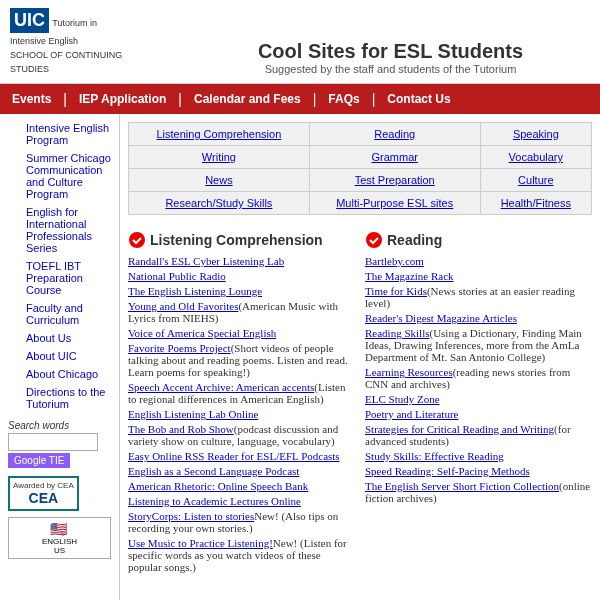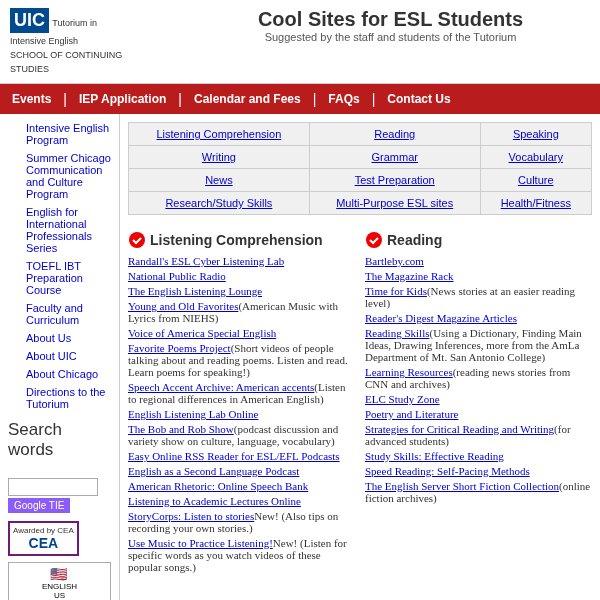--- a/index.html
+++ b/index.html
@@ -1,43 +1,43 @@
 <!DOCTYPE html>
 <html><head>
   <meta charset="utf-8">
   <style>
     * { margin: 0; padding: 0; box-sizing: border-box; }
     body { font-family: Arial, Helvetica, sans-serif; font-size: 12px; background: #fff; width: 600px; }
 
     
-    #header { display: flex; align-items: flex-start; padding: 8px 10px; background: #fff; border-bottom: 1px solid #ccc; gap: 41px; }
+    #header { display: flex; align-items: flex-end; padding: 8px 10px; background: #fff; border-bottom: 1px solid #ccc; gap: 41px; }
     #logo-area { width: 140px; }
     #logo-uic { background: #004B8D; color: #fff; font-size: 18px; font-weight: bold; padding: 2px 4px; display: inline-block; }
     #logo-text { font-size: 9px; color: #333; line-height: 1.2; }
     #header-title { flex: 1; text-align: center; }
     #header-title h1 { font-size: 20px; color: #333; font-weight: bold; }
     #header-title p { font-size: 11px; color: #555; }
 
     
     #nav { background: #b91c1c; display: flex; align-items: center; padding: 4px 0; }
     .nav-item { color: #fff; font-size: 12px; font-weight: bold; padding: 4px 12px; cursor: pointer; }
     .nav-sep { color: #fff; font-size: 14px; }
 
     
     #main { display: flex; }
 
     
     #sidebar { width: 120px; padding: 8px; border-right: 1px solid #ccc; min-height: 500px; }
     .sidebar-link { display: block; color: #00c; font-size: 11px; margin-bottom: 6px; cursor: pointer; text-decoration: none; }
     .sidebar-section { margin-bottom: 10px; margin-left: 18px; }
     .search-box { margin-top: 10px; }
-    .search-label { font-size: 17px; color: #333; margin-bottom: 18px; }
+    .search-label { font-size: 10px; color: #333; margin-bottom: 2px; font-style: italic; }
     .search-input { width: 90px; font-size: 11px; border: 1px solid #aaa; padding: 2px; }
     .google-tie { background: #8b5cf6; color: #fff; font-size: 10px; padding: 2px 6px; cursor: pointer; margin-top: 2px; display: inline-block; }
-    .cea-badge { margin-top: 8px; border: 2px solid #701a75; padding: 3px; display: inline-block; text-align: center; }
+    .cea-badge { margin-top: 8px; border: 2px solid #0f766e; padding: 3px; display: inline-block; text-align: center; }
     .cea-badge-text { font-size: 8px; color: #333; }
     .cea-badge-logo { font-size: 14px; font-weight: bold; color: #00448a; }
     .english-us { margin-top: 6px; border: 1px solid #aaa; padding: 3px; text-align: center; }
     .english-us-text { font-size: 8px; }
     .flag { font-size: 14px; }
 
     
     #content { flex: 1; padding: 8px; }
 
     

